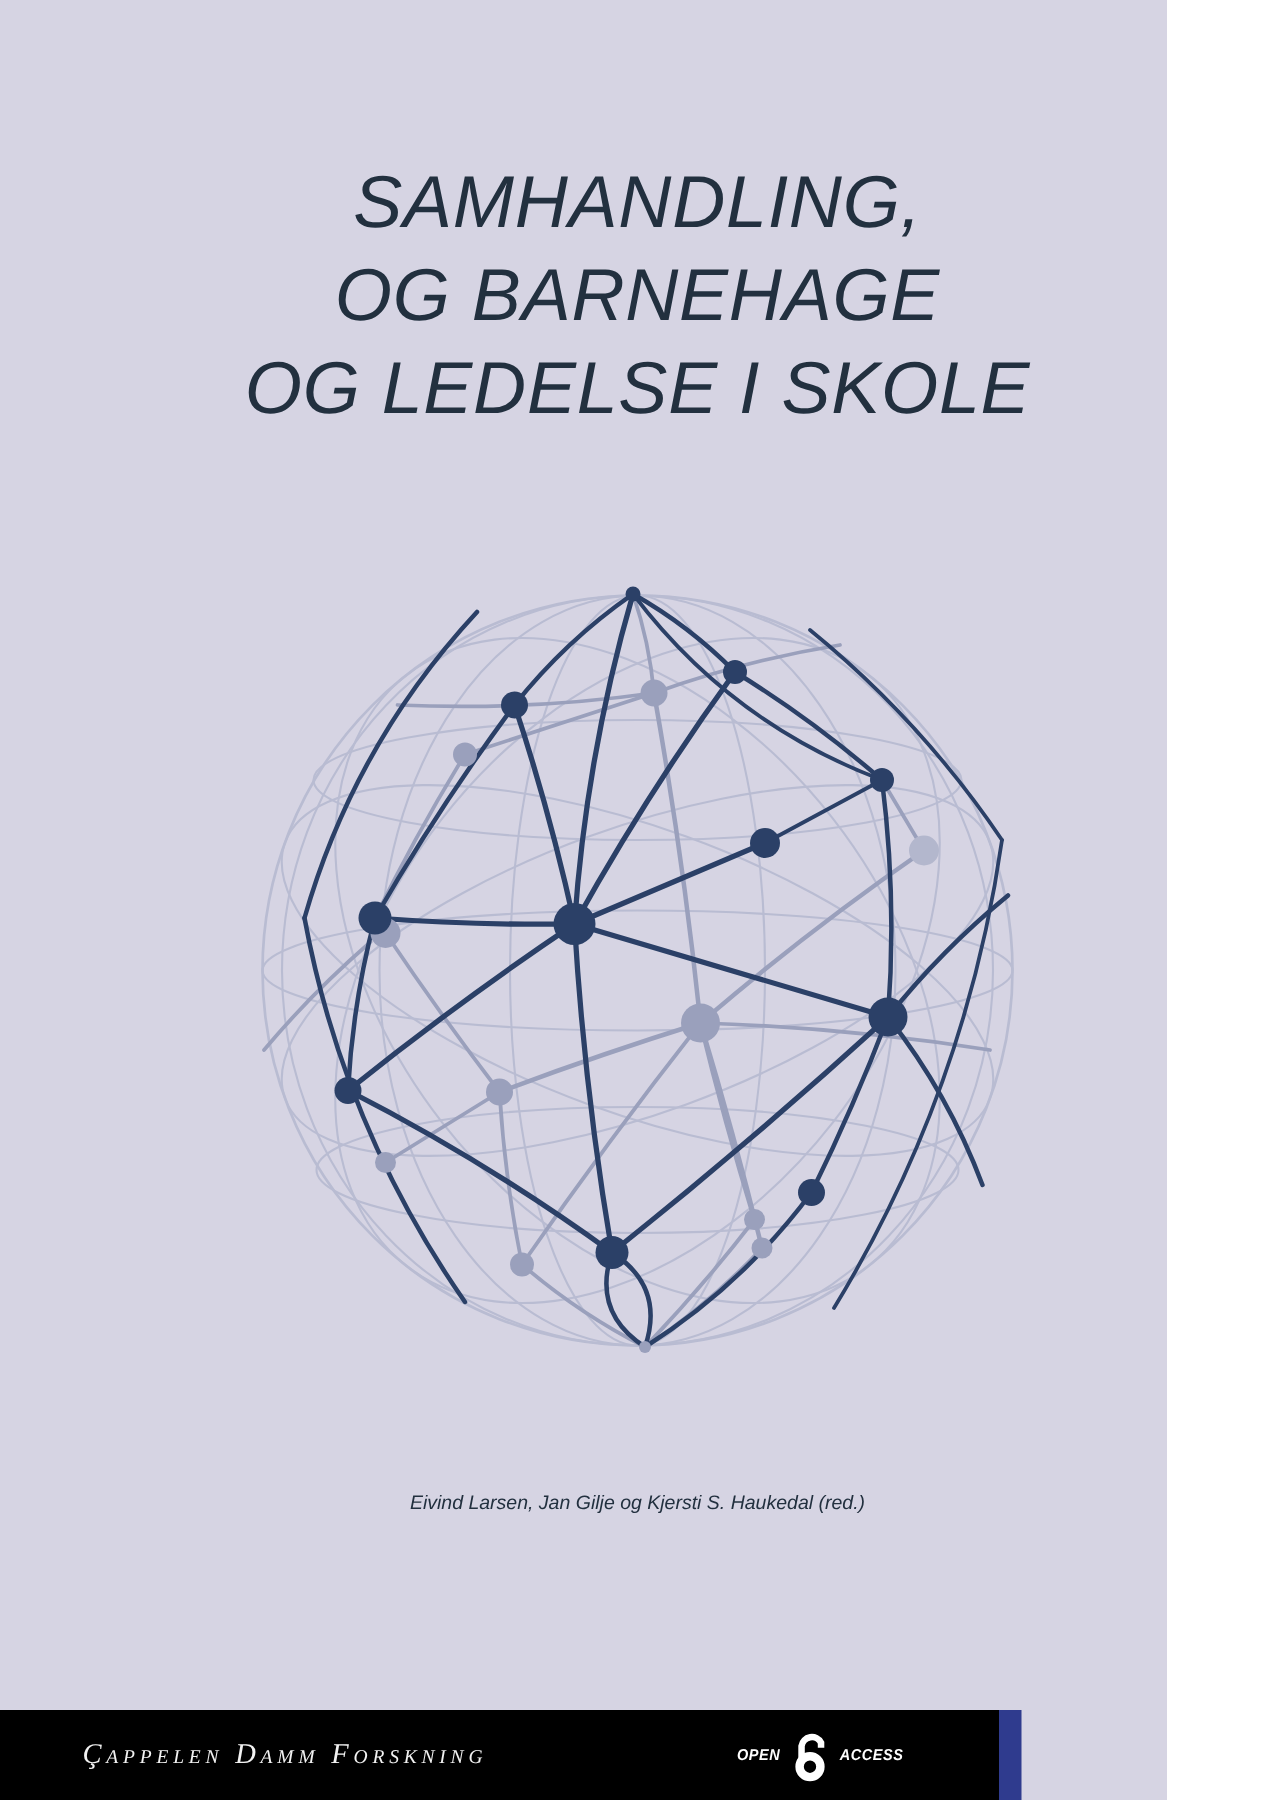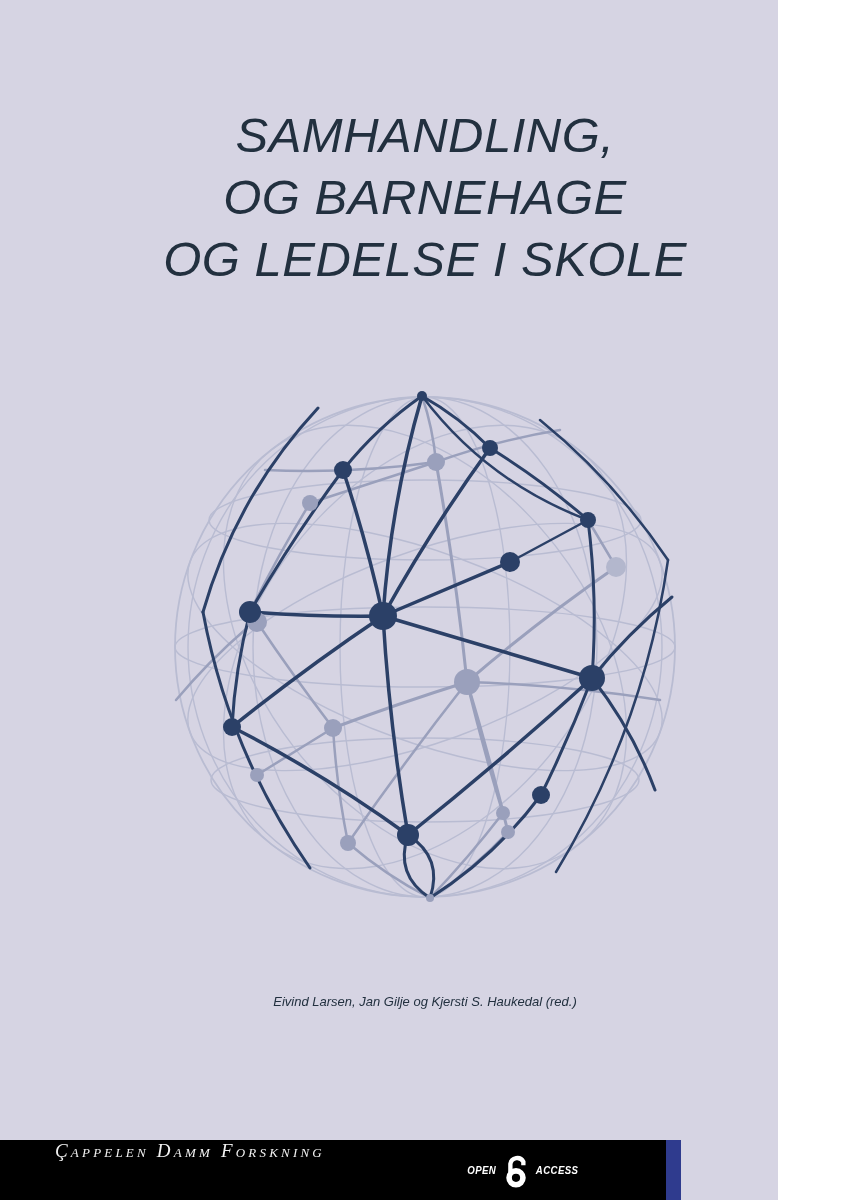--- a/index.html
+++ b/index.html
@@ -21,22 +21,22 @@
     font-size:49px; line-height:62px; font-weight:300; letter-spacing:0.5px;
   }
   .authors-line{
     position:absolute; top:966px; left:0; width:850px;
     text-align:center; color:var(--title_text);
     font-size:13px; font-weight:400;margin-top:28px;
   }
   .footer-bar{
     position:absolute; left:0; bottom:0; width:666px; height:60px;
     background:var(--bar_background);
-    display:flex; justify-content:space-between;
-    padding:0 86px 0 55px; box-sizing:border-box;
+    display:flex; align-items:center; justify-content:space-between;
+    padding:0 62px 0 55px; box-sizing:border-box;
   }
   .publisher-logo{
     font-family:"Liberation Serif", serif;
     font-variant:small-caps;
     color:var(--bar_text);
     font-size:19px; letter-spacing:3.2px; white-space:nowrap;
   }
   .oa-logo{display:flex; align-items:center; gap:5px;}
   .oa-logo span{
     color:#ffffff; font-weight:bold; font-size:10.5px; letter-spacing:0.4px;

